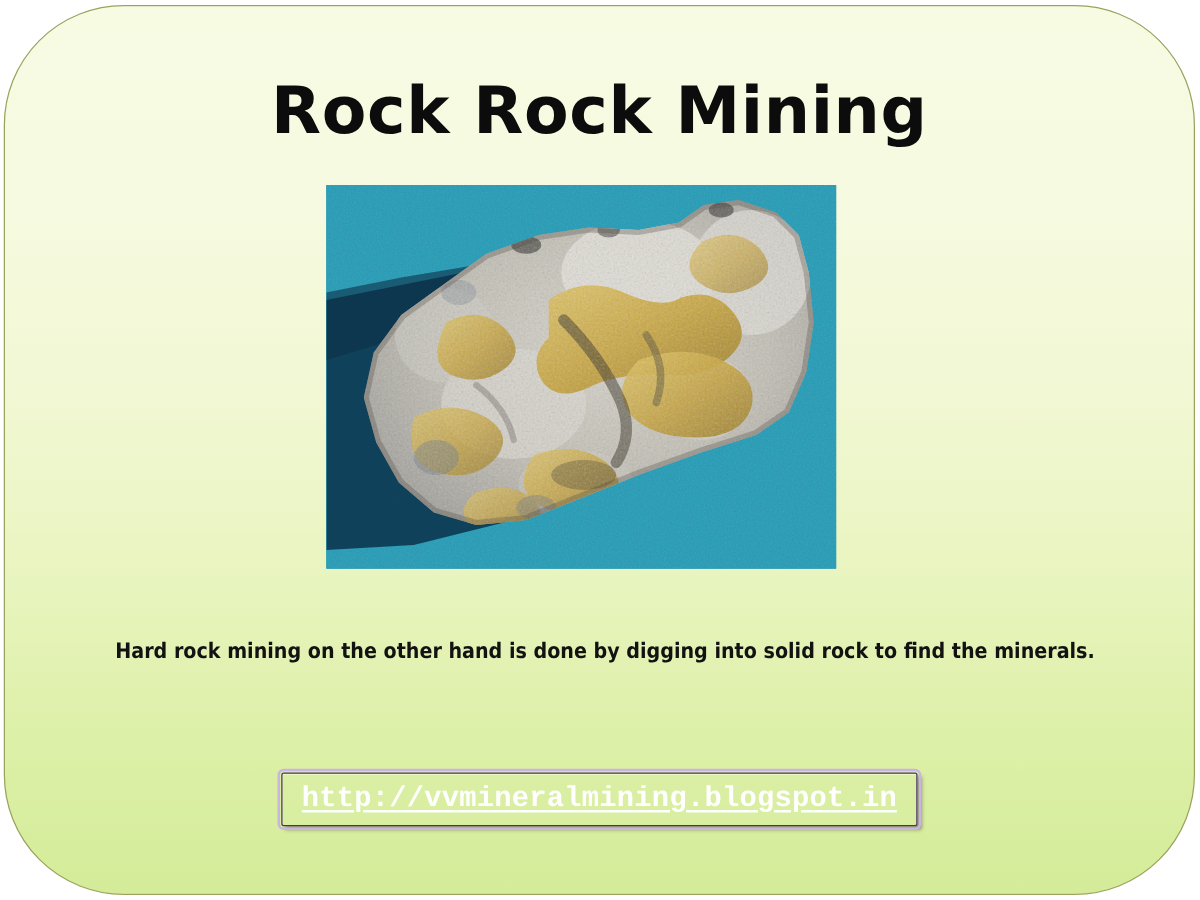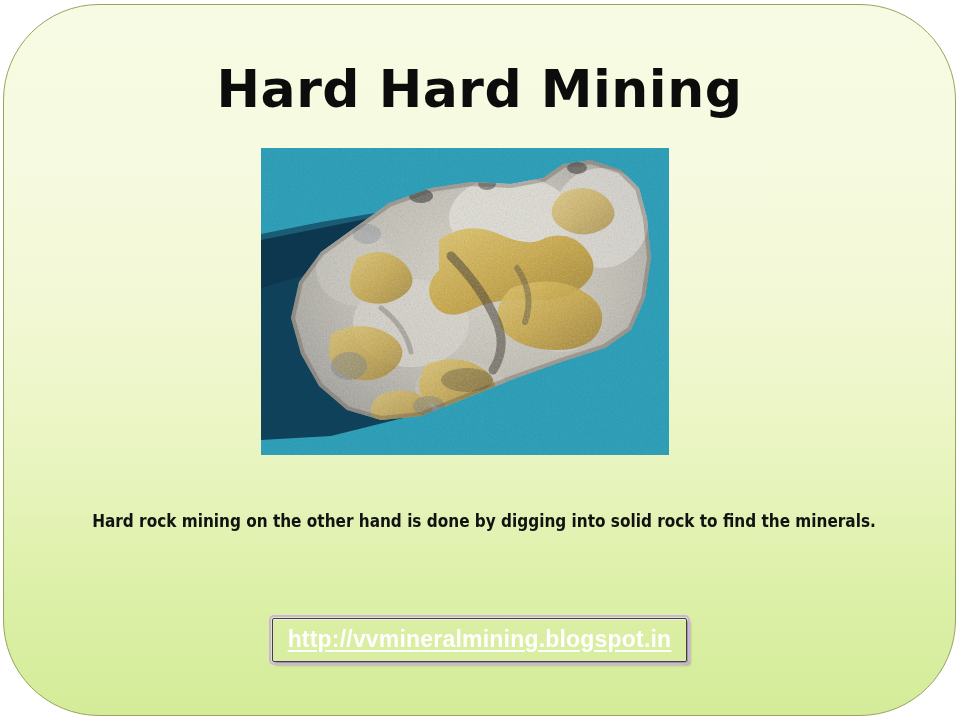--- a/index.html
+++ b/index.html
@@ -102,31 +102,31 @@
     outline: 2px solid #cbb4e0;
     outline-offset: 1px;
   }
   .url-text {
     font-size: 23px;
     font-weight: 700;
     color: #ffffff;
     text-decoration: underline;
     text-underline-offset: 3px;
     letter-spacing: 0.2px;
-    font-family: Liberation Sans, sans-serif;
+    font-family: Liberation Mono, monospace;
     font-stretch: condensed;
     white-space: nowrap;
   }
 </style>
 </head>
 <body>
 
 <div class="slide">
 
-  <div class="title">Hard Hard Mining</div>
+  <div class="title">Rock Rock Mining</div>
 
   <div class="photo">
     <svg width="408" height="307" viewBox="0 0 408 307" xmlns="http://www.w3.org/2000/svg">
       <defs>
         <filter id="feltNoise" x="0" y="0" width="100%" height="100%">
           <feTurbulence type="fractalNoise" baseFrequency="0.85" numOctaves="3" seed="7"></feTurbulence>
           <feColorMatrix type="saturate" values="0"></feColorMatrix>
           <feComponentTransfer>
               <feFuncA type="linear" slope="0.22"></feFuncA>
             </feComponentTransfer>

